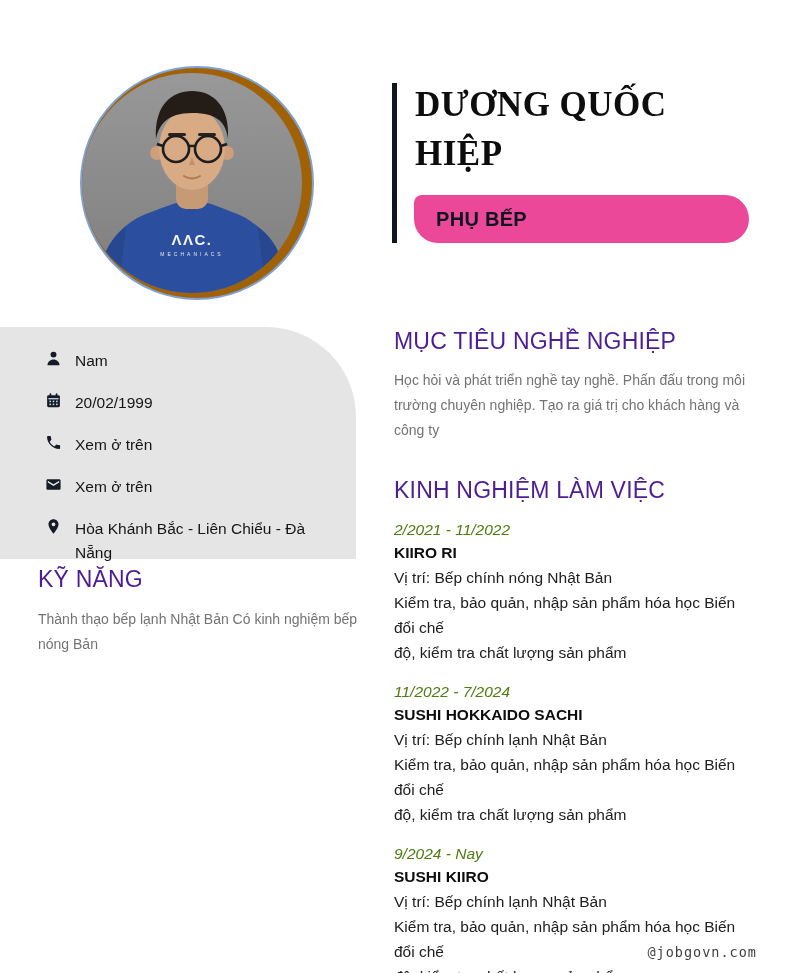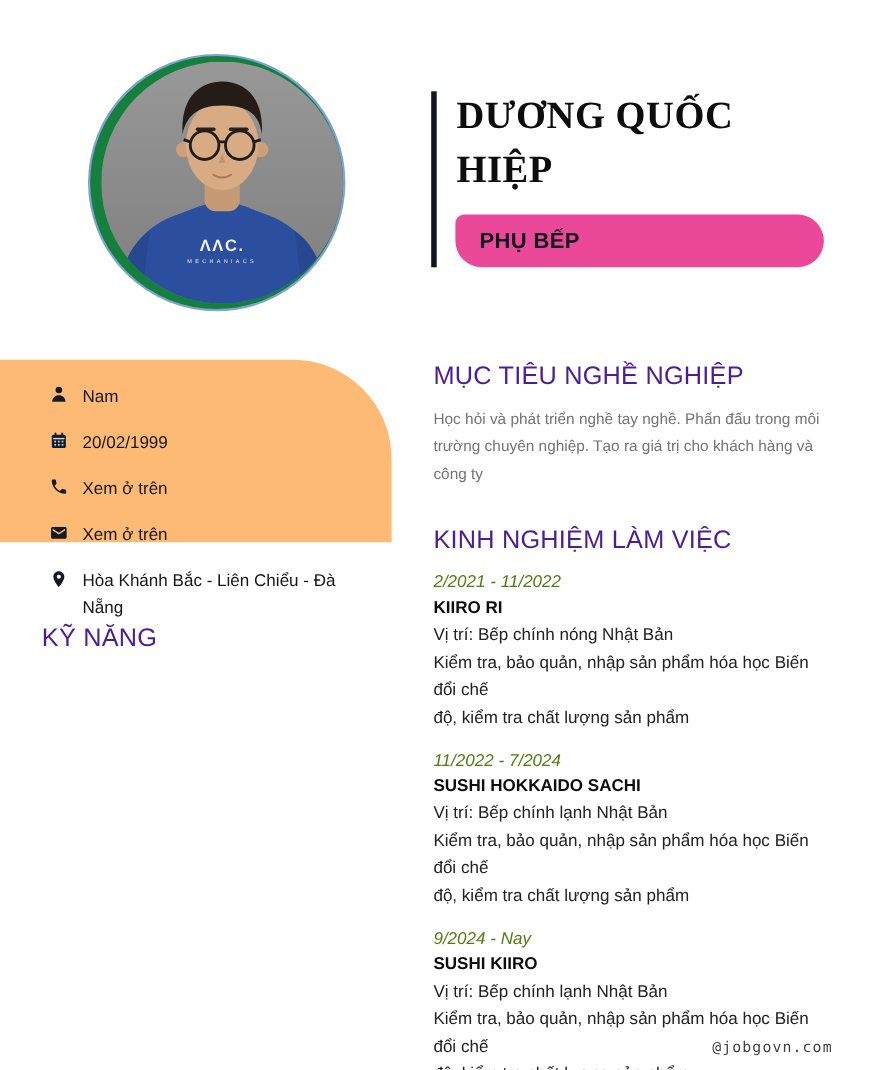--- a/index.html
+++ b/index.html
@@ -1,37 +1,37 @@
 <!DOCTYPE html>
 <html><head>
 <meta charset="utf-8">
 <style>
   html,body{margin:0;padding:0;}
   body{font-family:"Liberation Sans",sans-serif;background:#ffffff;}
   .page{position:relative;width:790px;height:973px;background:#ffffff;overflow:hidden;}
 
   
-  .photo-ring{position:absolute;left:80px;top:49px;width:230px;height:230px;
-    border:2px solid #7da2d3;border-radius:50%;background:#15803d;
-    display:flex;align-items:center;justify-content:flex-end;}
+  .photo-ring{position:absolute;left:80px;top:66px;width:230px;height:230px;
+    border:2px solid #7da2d3;border-radius:50%;background:#a16207;
+    display:flex;align-items:center;justify-content:flex-start;}
   .photo-clip{width:220px;height:220px;border-radius:50%;overflow:hidden;}
 
   
   .accent-bar{position:absolute;left:392px;top:83px;width:5px;height:160px;background:#10161f;}
   .person-name{position:absolute;left:415px;top:80px;width:300px;margin:0;
     font-size:35px;line-height:49px;font-weight:700;color:#0d0d0d;letter-spacing:.5px;
     white-space:pre-line;font-family:Liberation Serif, serif;}
   .title-banner{position:absolute;left:414px;top:195px;width:335px;height:48px;
     background:#ec4899;border-radius:8px 24px 24px 24px;
     display:flex;align-items:center;}
   .title-banner span{padding-left:22px;font-size:20px;font-weight:700;color:#10161f;letter-spacing:.3px;}
 
   
-  .info-box{position:absolute;left:0;top:327px;width:356px;height:166px;
-    background:#fdba74;border-radius:0 90px 0 0;box-sizing:border-box;
+  .info-box{position:absolute;left:0;top:327px;width:356px;height:232px;
+    background:#e5e5e5;border-radius:0 90px 0 0;box-sizing:border-box;
     padding:22px 24px 0 45px;}
   .info-row{display:flex;align-items:flex-start;margin-bottom:18px;}
   .info-row .ic{flex:0 0 17px;height:17px;margin-top:1px;margin-right:13px;}
   .info-row .ic svg{display:block;width:17px;height:17px;}
   .info-row .val{font-size:15.5px;line-height:24px;color:#161616;white-space:pre-line;}
 
   
   .sec-title{margin:0;font-size:23px;font-weight:400;color:#4c1d95;letter-spacing:.2px;}
   .body-text{margin:0;font-size:14px;line-height:25px;color:#737373;white-space:pre-line;}
 
@@ -158,20 +158,22 @@
             <path fill="#141b27" fill-rule="evenodd" d="M12 1.8c-3.9 0-7.1 3.2-7.1 7.1 0 5.3 7.1 13.3 7.1 13.3s7.1-8 7.1-13.3c0-3.9-3.2-7.1-7.1-7.1zm0 9.8a2.7 2.7 0 1 1 0-5.4 2.7 2.7 0 0 1 0 5.4z"></path>
           </svg>
       </span>
       <span class="val">Hòa Khánh Bắc - Liên Chiểu - Đà
 Nẵng</span>
     </div>
   </aside>
 
   <section class="skills-sec">
     <h2 class="sec-title">KỸ NĂNG</h2>
+    <p class="body-text">Thành thạo bếp lạnh Nhật Bản Có kinh nghiệm bếp
+nóng Bản</p>
   </section>
 
   <section class="objective-sec">
     <h2 class="sec-title">MỤC TIÊU NGHỀ NGHIỆP</h2>
     <p class="body-text">Học hỏi và phát triển nghề tay nghề. Phấn đấu trong môi
 trường chuyên nghiệp. Tạo ra giá trị cho khách hàng và
 công ty</p>
   </section>
 
   <section class="experience-sec">

